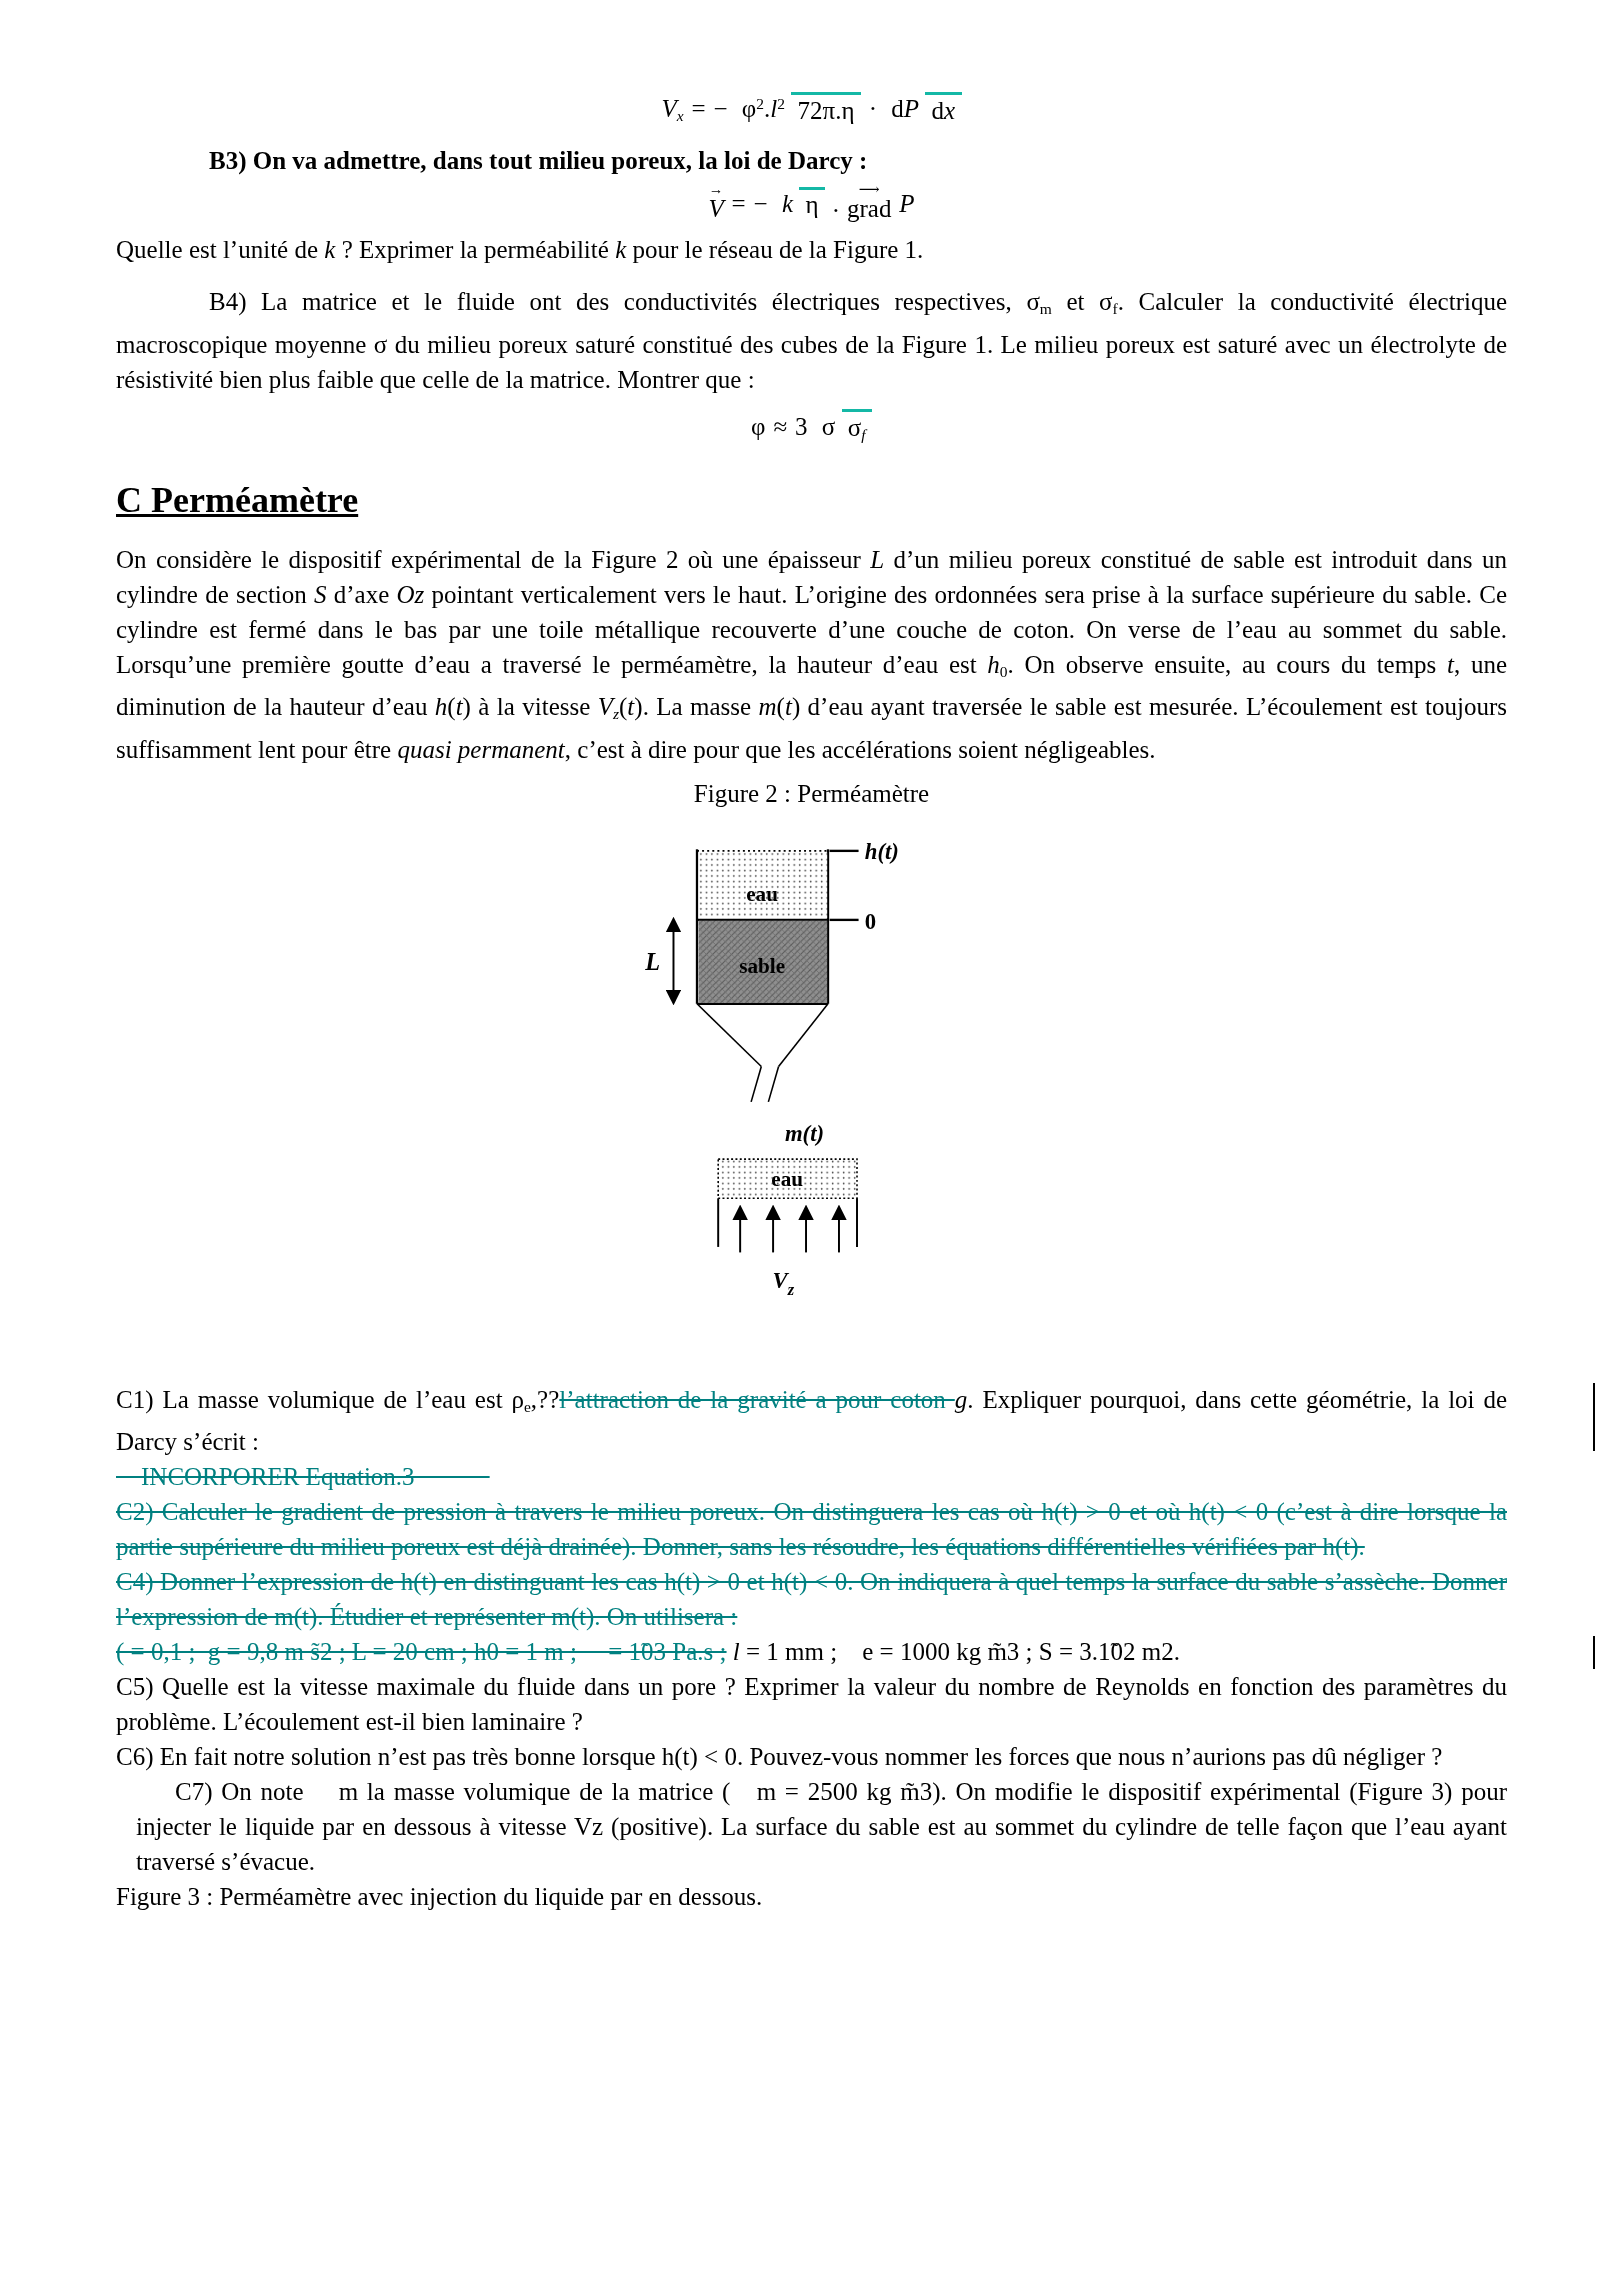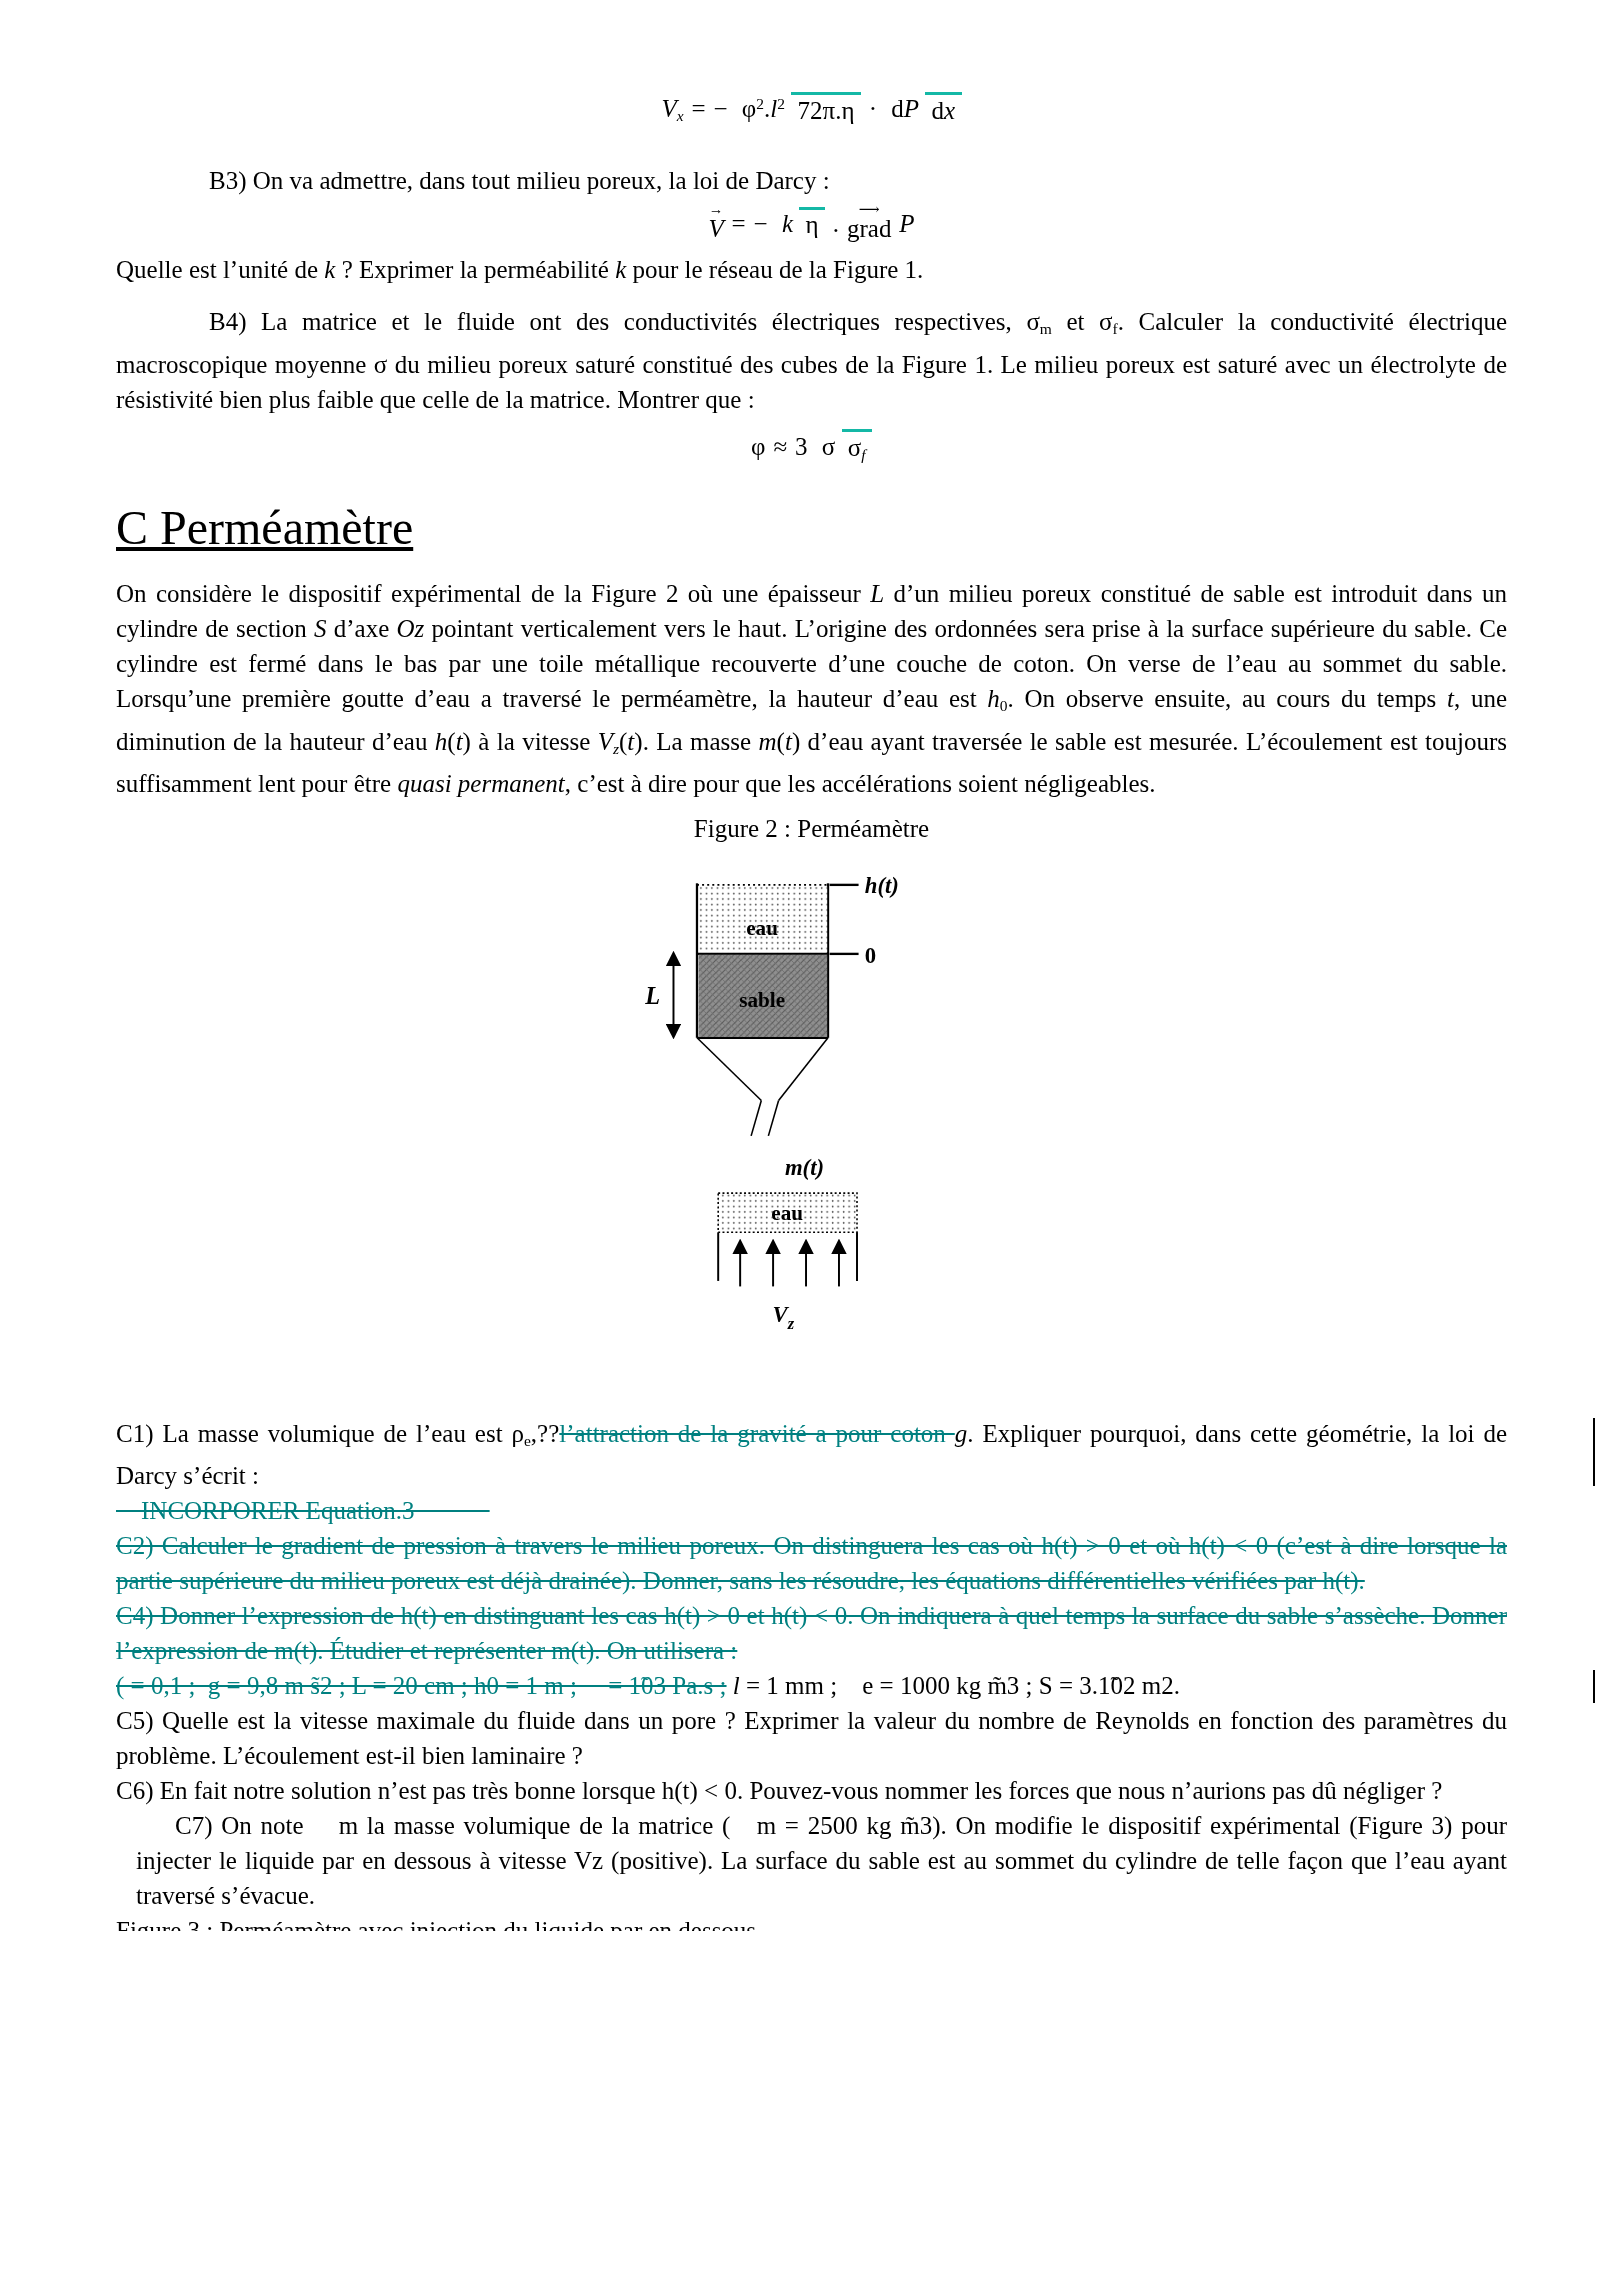--- a/index.html
+++ b/index.html
@@ -15,40 +15,40 @@
     padding: 75px 116px 0 116px;
     overflow: hidden;
   }
   p { margin:0; line-height:35px; text-align: justify; }
   .center { text-align:center; }
   .it { font-style: italic; }
   .sb { font-size:0.62em; vertical-align:-0.28em; }
   .sp { font-size:0.62em; vertical-align:0.5em; }
   .del { color: var(--edit); text-decoration: line-through; }
   h1.section {
-    font-size:48px; font-weight:normal; text-decoration:underline;
+    font-size:36px; font-weight:bold; text-decoration:underline;
     margin:33px 0 20.4px 0; line-height:1.2;
   }
   
   .eq {
     display:flex; justify-content:center; align-items:center; gap:7.9px;
     line-height:1.15; font-size:25px;
   }
   .eq-vx { margin:17.3px 0 7.9px; }
   .eq-darcy { margin:7.9px 0; }
   .eq-phi { margin:12.6px 0; }
   .frac { display:inline-flex; align-items:center; }
   .frac .num { padding:1.6px 6.3px; }
   .frac .den { padding:1.6px 6.3px; border-top:3px solid #14b8a6; }
   .vec { display:inline-flex; flex-direction:column; align-items:center; line-height:1; }
   .vec .arr { font-size:0.58em; line-height:0.55; height:10.2px; overflow:visible; }
   .vec .base { line-height:1.05; }
   
   .p-b3, .p-b4 { text-indent:93px; }
-  .p-b3 { margin-top:36px; }
+  .p-b3 { margin-top:16px;font-weight:bold; }
   .p-quelle { margin-top:9.4px; }
   .p-b4 { margin-top:17.3px; }
   .p-intro { margin-top:3.1px; }
   .caption { margin-top:9.4px; }
   .p-c7 { text-indent:39px;margin-left:20px; }
   .p-c1, .p-values { position:relative; }
   .change-bar { position:absolute; width:2.4px; background:#000; right:-88px; top:1.6px; }
   .change-bar.tall { height:68px; }
   .change-bar.short { height:33px; }
   

